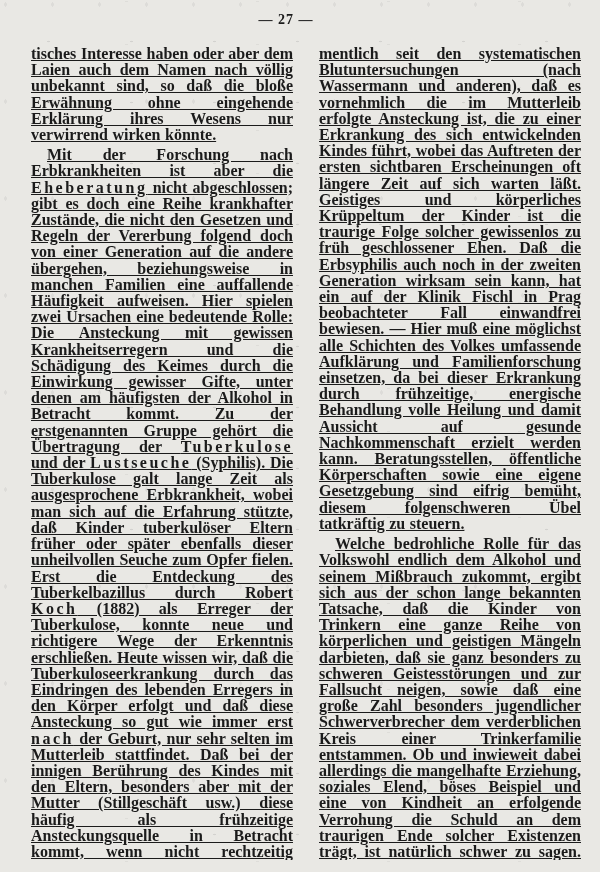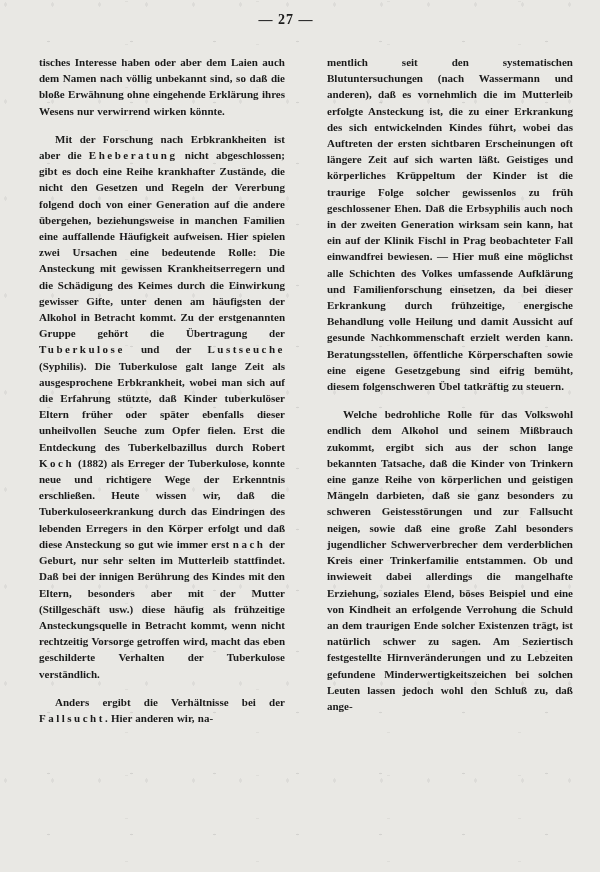--- a/index.html
+++ b/index.html
@@ -40,27 +40,28 @@
     gap: 18px;
     height: 818px;
     overflow: hidden;
   }
   .column {
     flex: 1 1 0;
     min-width: 0;
     overflow: hidden;
   }
   .para {
-    margin: 12px;
-    font-size: 11px;
+    margin: 4px;
+    font-size: 16px;
     line-height: 16.2px;
     font-weight: bold;
     text-align: justify;
     hyphens: none;
     word-spacing: 0.5px;
+    text-decoration: underline;
   }
   .para.indent { text-indent: 16px; }
   .sperr {
     letter-spacing: 2.5px;
   }
 </style>
 </head>
 <body>
 
 <div class="page">

